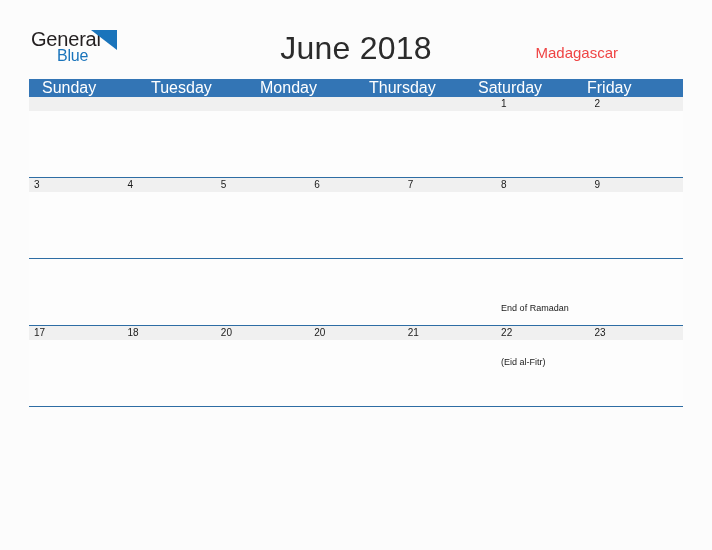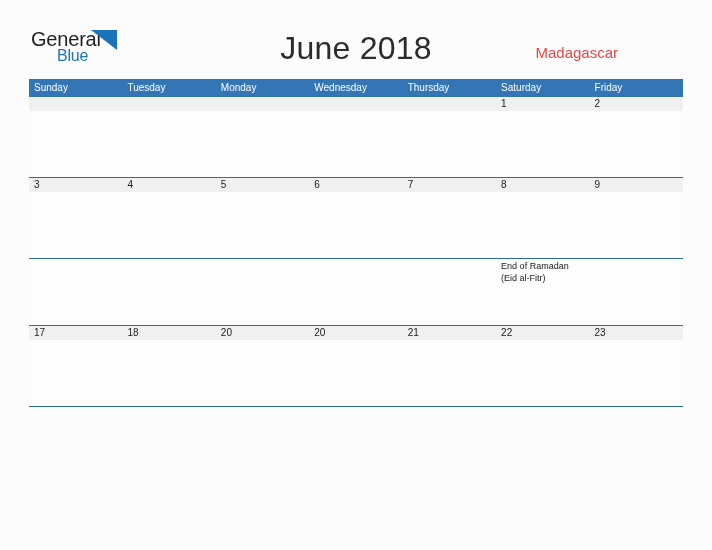--- a/index.html
+++ b/index.html
@@ -97,23 +97,23 @@
 
   .weekdays {
     display: flex;
     width: 100%;
     height: 18px;
     background: #3375b5;
   }
   .weekday {
     flex: 1 1 0;
     color: #ffffff;
-    font-size: 10px;
+    font-size: 16px;
     line-height: 18px;
-    padding-left: 5px;
+    padding-left: 13px;
     box-sizing: border-box;
     white-space: nowrap;
   }
 
   .week {
     width: 100%;
     border-top: 1.5px solid #2e6da4;
     box-sizing: border-box;
   }
   .week:first-of-type {
@@ -149,20 +149,21 @@
   .daycell-ev {
     flex: 1 1 0;
     box-sizing: border-box;
     padding: 2px 4px 0 5px;
     font-size: 9px;
     line-height: 11.5px;
     color: #1a1a1a;
   }
   .event-line {
     white-space: nowrap;
+    margin-top: 42px;
   }
 </style>
 </head>
 <body>
 
 <div class="page">
 
   <div class="topbar">
 
     <div class="logo">
@@ -179,21 +180,20 @@
 
     <div class="country">Madagascar</div>
   </div>
 
   <div class="calendar">
 
     <div class="weekdays">
       <div class="weekday">Sunday</div>
       <div class="weekday">Tuesday</div>
       <div class="weekday">Monday</div>
-      <div class="weekday">Wednesday</div>
       <div class="weekday">Thursday</div>
       <div class="weekday">Saturday</div>
       <div class="weekday">Friday</div>
     </div>
 
     <div id="weeks-container">
         <div class="week">
           <div class="week-numbers">
             <div class="daycell-num"></div>
             <div class="daycell-num"></div>

